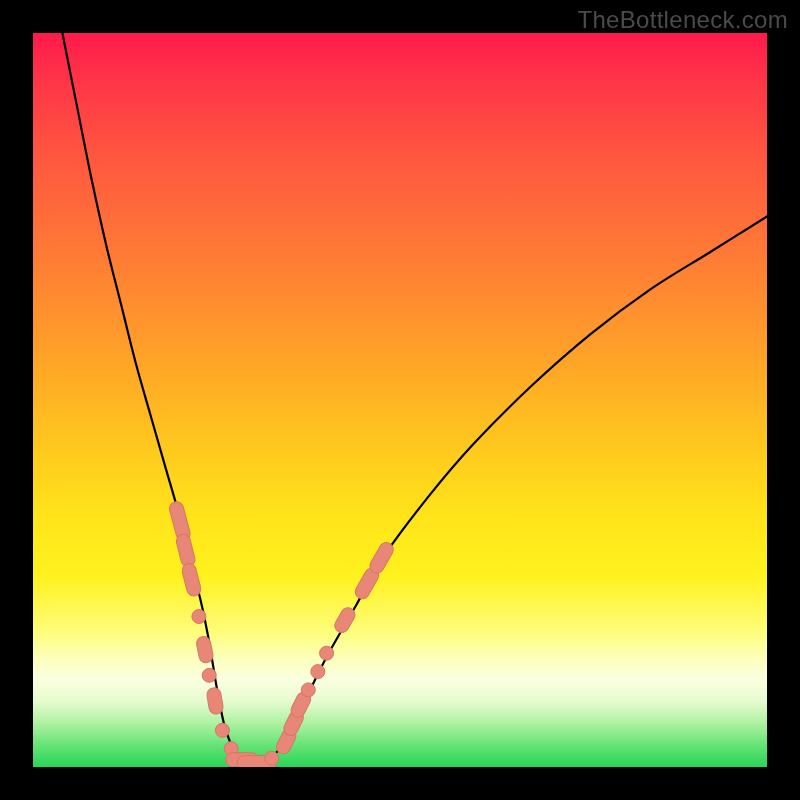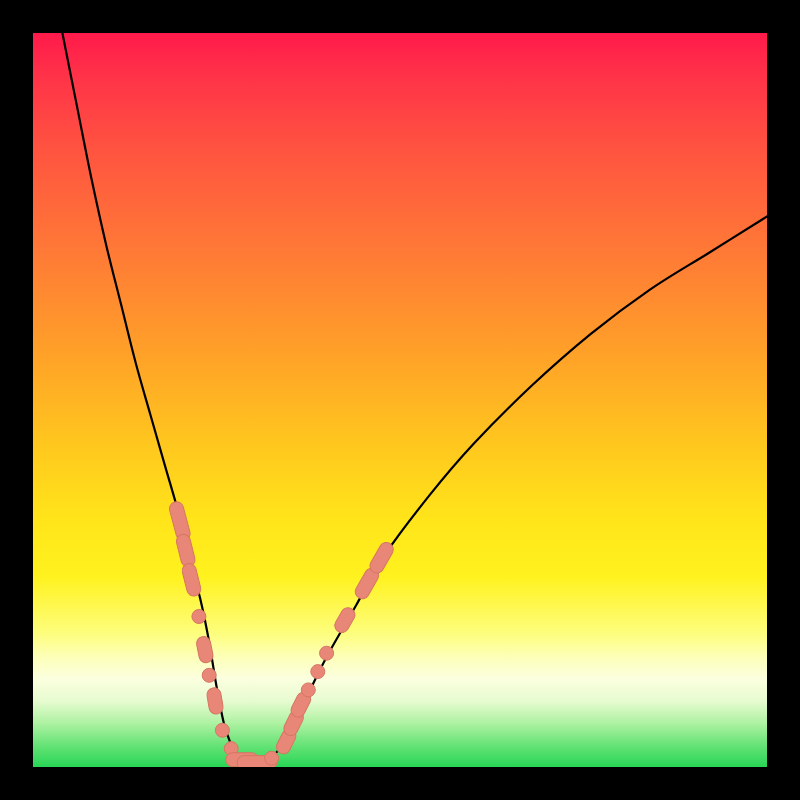--- a/index.html
+++ b/index.html
@@ -88,13 +88,14 @@
           <rect x="-13.2" y="-7.0" width="26.4" height="14" rx="7" ry="7" fill="#e88777" stroke="#d67663" stroke-width="1" transform="translate(267.9,671.6) rotate(-63.4)"></rect>
           <circle cx="275.3" cy="656.9" r="7" fill="#e88777" stroke="#d67663" stroke-width="1"></circle>
           <circle cx="284.8" cy="638.6" r="7" fill="#e88777" stroke="#d67663" stroke-width="1"></circle>
           <circle cx="293.6" cy="620.2" r="7" fill="#e88777" stroke="#d67663" stroke-width="1"></circle>
           <rect x="-13.2" y="-7.0" width="26.4" height="14" rx="7" ry="7" fill="#e88777" stroke="#d67663" stroke-width="1" transform="translate(311.9,587.2) rotate(-60.3)"></rect>
           <rect x="-16.5" y="-7.0" width="33.0" height="14" rx="7" ry="7" fill="#e88777" stroke="#d67663" stroke-width="1" transform="translate(334.0,550.5) rotate(-60.3)"></rect>
           <rect x="-16.5" y="-7.0" width="33.0" height="14" rx="7" ry="7" fill="#e88777" stroke="#d67663" stroke-width="1" transform="translate(348.6,524.8) rotate(-60.3)"></rect>
         </g>
     </svg>
   </div>
+  <div class="watermark">TheBottleneck.com</div>
 </div>
 
 </body></html>

